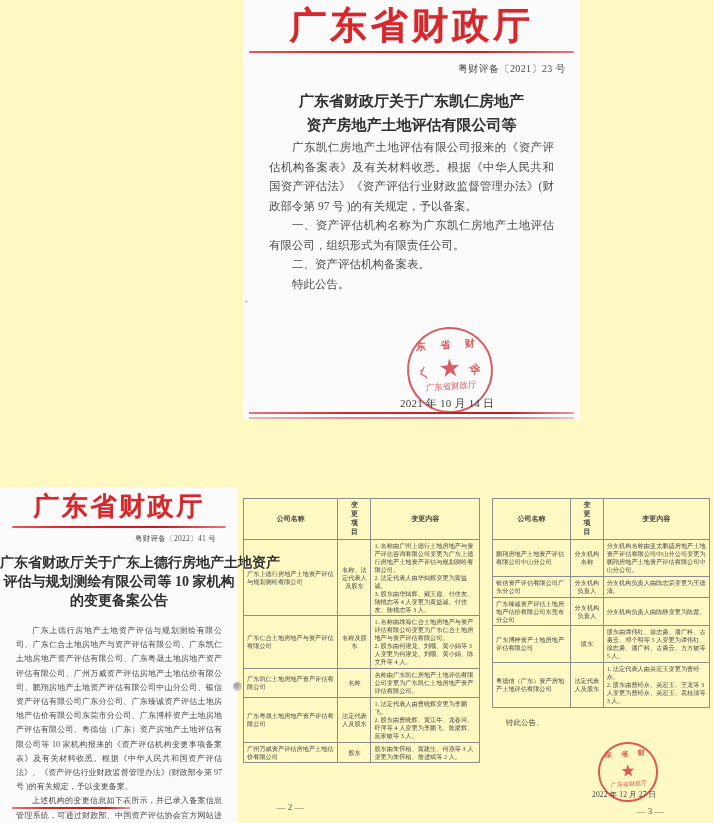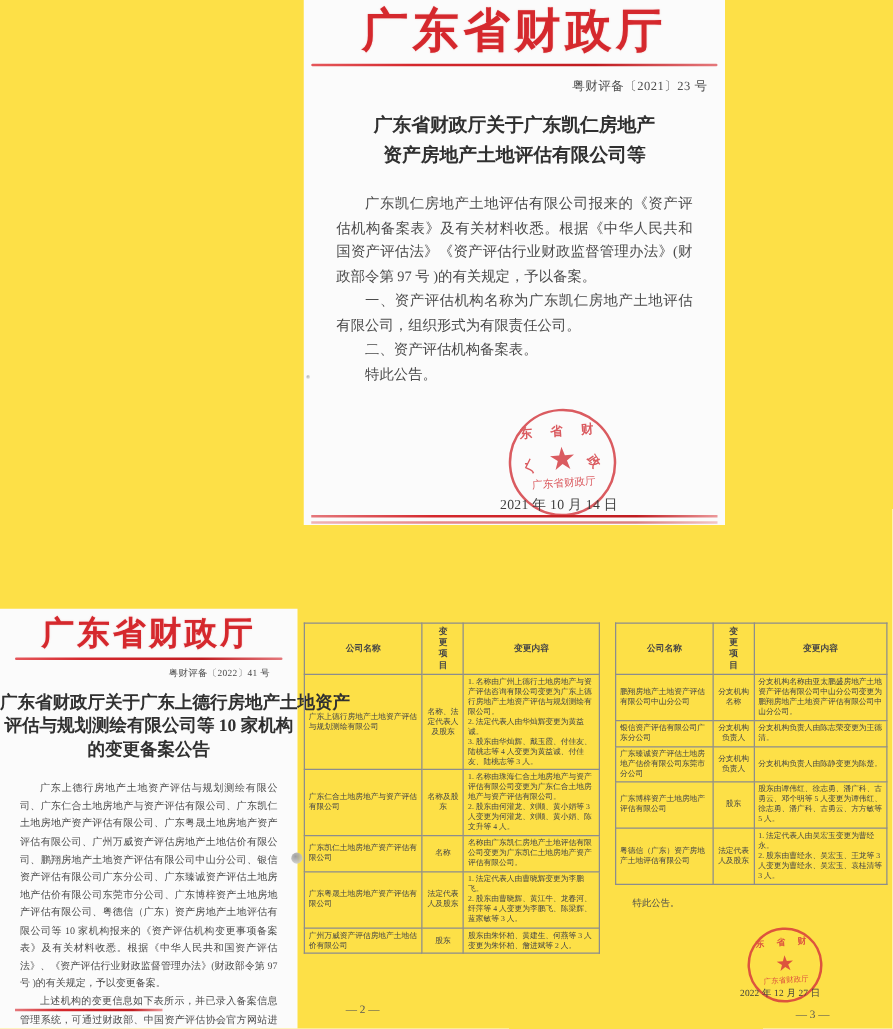--- a/index.html
+++ b/index.html
@@ -5,21 +5,21 @@
   * { box-sizing: border-box; }
   html, body {
     margin: 0; padding: 0;
     background: #ffffff;
     font-family: "Liberation Serif", "DejaVu Serif", serif;
   }
   #page {
     position: relative;
     width: 714px;
     height: 823px;
-    background: #fde047;
+    background: #fef9c3;
     overflow: hidden;
   }
 
   
   .doc {
     position: absolute;
     background: #fff;
     color: #3a3a3a;
     filter: contrast(0.97);
   }
@@ -157,21 +157,21 @@
 
       <div class="masthead-rule" style="margin:3px 6px 0 6px;"></div>
 
       <div class="docnum" style="font-size:10px; margin:9px 14px 0 0;text-align:right;">粤财评备〔2021〕23 号</div>
 
       <div class="doc-title" style="font-size:15px; line-height:24px; margin-top:13px;">
         <div>广东省财政厅关于广东凯仁房地产</div>
         <div>资产房地产土地评估有限公司等</div>
       </div>
 
-      <div style="margin:17px 26px 0 26px;">
+      <div style="margin:1px 26px 0 26px;">
         <p class="body-p indent" style="font-size:11.5px; line-height:19.5px; margin:0;">广东凯仁房地产土地评估有限公司报来的《资产评估机构备案表》及有关材料收悉。根据《中华人民共和国资产评估法》《资产评估行业财政监督管理办法》(财政部令第 97 号 )的有关规定，予以备案。</p>
         <p class="body-p indent" style="font-size:11.5px; line-height:19.5px; margin:0;">一、资产评估机构名称为广东凯仁房地产土地评估有限公司，组织形式为有限责任公司。</p>
         <p class="body-p indent" style="font-size:11.5px; line-height:19.5px; margin:0;">二、资产评估机构备案表。</p>
         <p class="body-p indent" style="font-size:11.5px; line-height:19.5px; margin:0;">特此公告。</p>
       </div>
 
       <div class="seal" style="left:164px; top:327px; width:86px; height:86px;">
         <div class="ring-text" style="font-size:10px;">
           <span style="left:50%; top:9px; transform:translateX(-50%); letter-spacing:6px;">东 省 财</span>
           <span style="left:11px; top:35px; transform:rotate(-60deg);">广</span>

